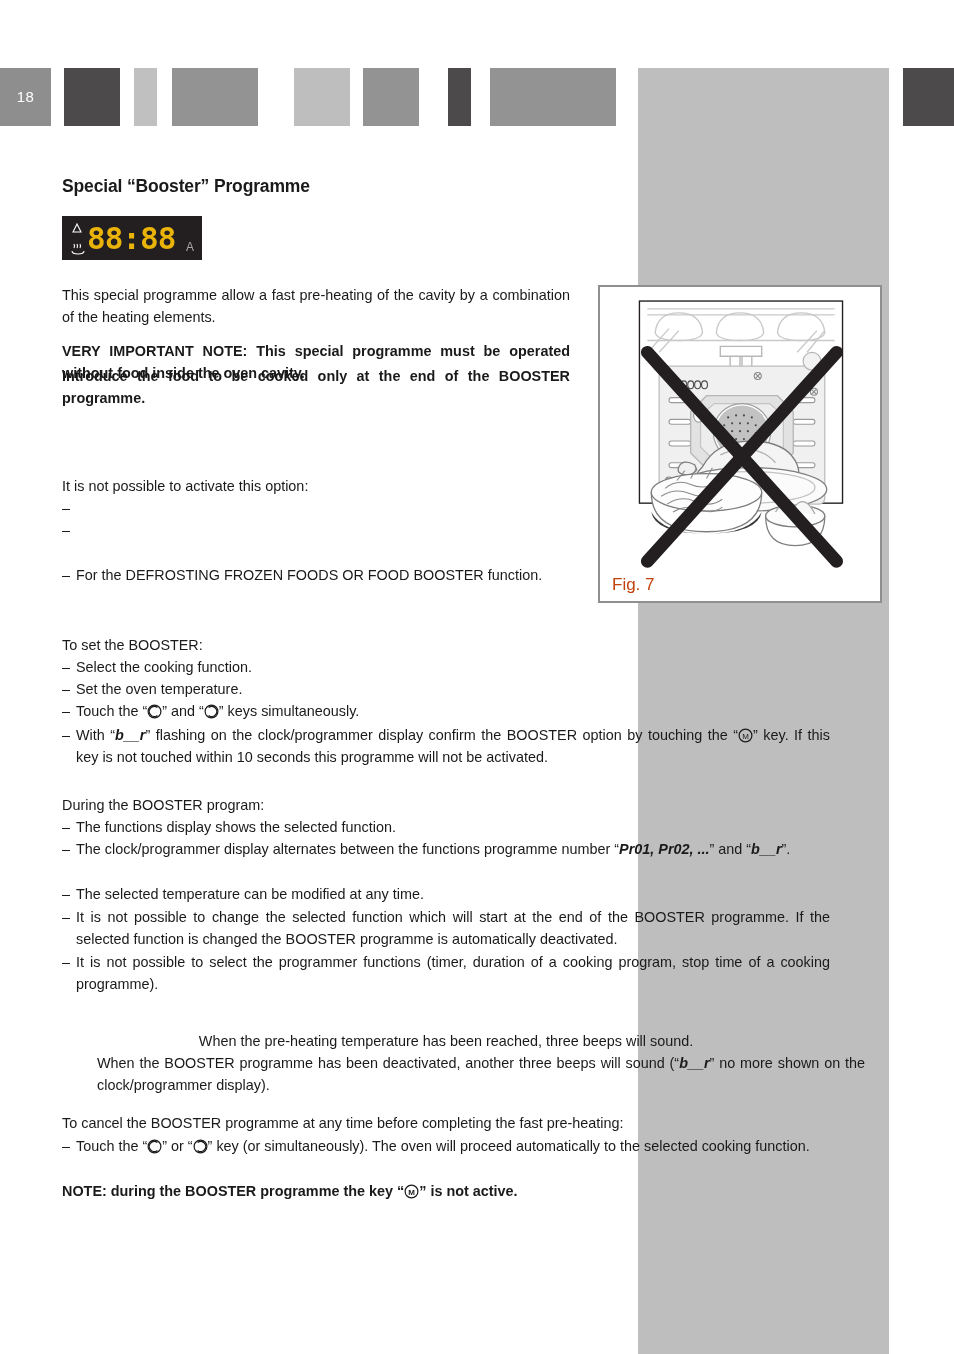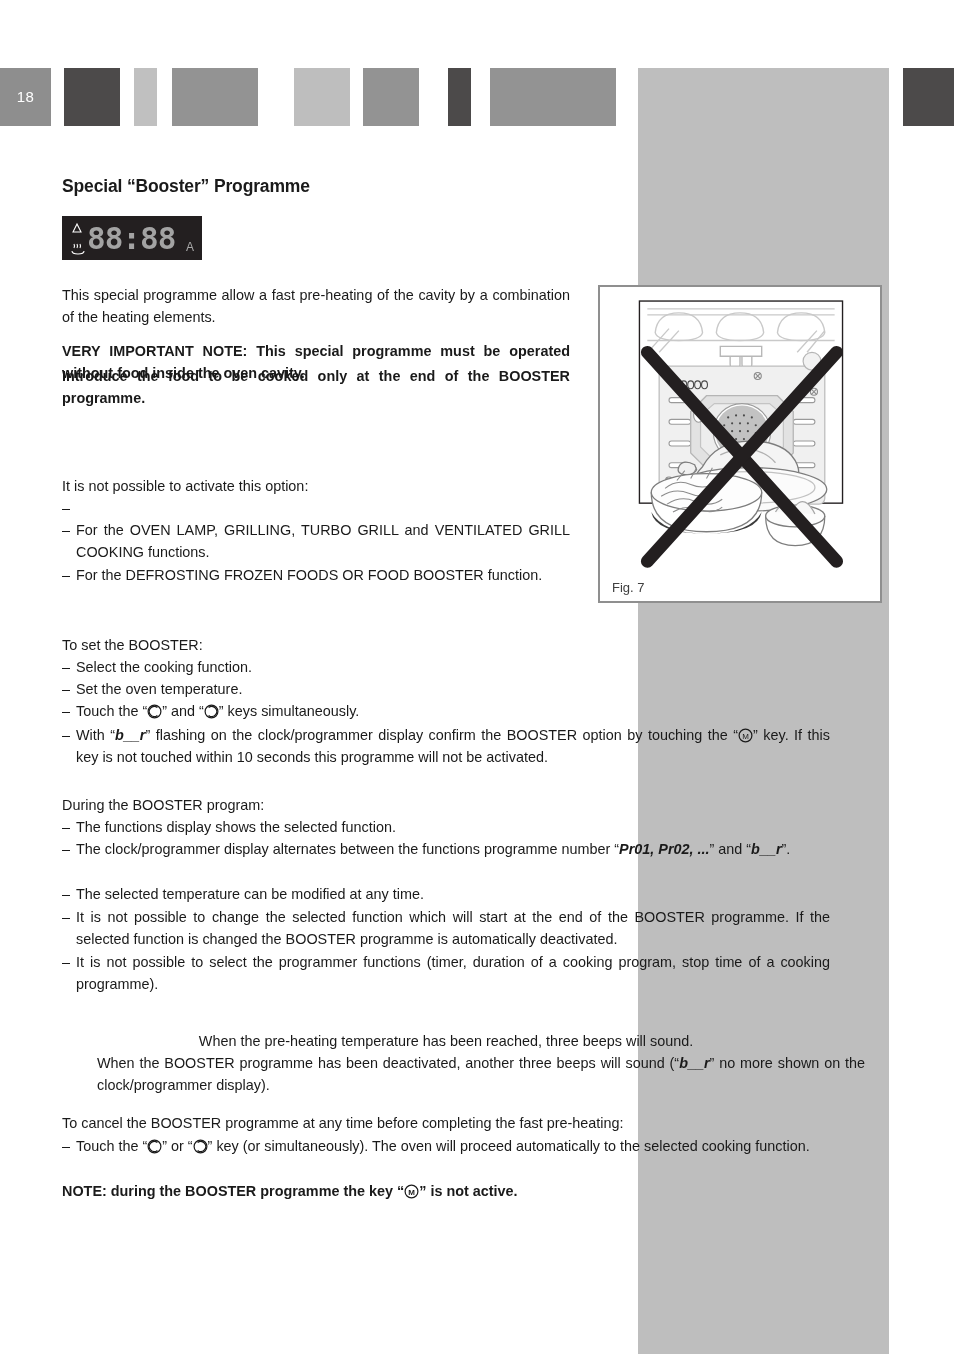--- a/index.html
+++ b/index.html
@@ -38,21 +38,21 @@
   #led-display{
     position:absolute;left:62px;top:216px;width:140px;height:44px;
     background:#231f20;
   }
   #led-display .ledicons{
     position:absolute;left:7px;top:5px;width:18px;height:34px;
   }
   #led-display .digits{
     position:absolute;left:25px;top:2px;
     font-family:"DejaVu Sans Mono", monospace;
-    font-size:31px;font-weight:bold;color:#a3a3a3;
+    font-size:31px;font-weight:bold;color:#eab308;
     letter-spacing:-1px;line-height:40px;
   }
   #led-display .aflag{
     position:absolute;right:8px;bottom:6px;
     color:#a8a8a8;font-size:12px;
   }
 
   
   .para{
     position:absolute;
@@ -78,21 +78,21 @@
 
   b.mono{font-style:italic;font-weight:bold;letter-spacing:0px;}
 
   
   #figure-box{
     position:absolute;left:598px;top:285px;width:284px;height:318px;
     border:2.5px solid #8f8f8f;background:#ffffff;box-sizing:border-box;
   }
   #figure-label{
     position:absolute;left:12px;bottom:6px;
-    font-size:13px;color:#404040;
+    font-size:17px;color:#c2410c;
   }
   #figure-art{
     position:absolute;left:0;top:0;width:100%;height:100%;
   }
 </style>
 </head>
 <body>
 
 <div id="header-bar">
     <div class="blk" style="left: 0px; width: 51px; background: rgb(142, 142, 142);"></div>
@@ -129,21 +129,21 @@
   <div class="para col-narrow just" style="top:284px;">This special programme allow a fast pre-heating of the cavity by a combination of the heating elements.</div>
 
   <div class="para col-narrow just bold" style="top:340px;">VERY IMPORTANT NOTE: This special programme must be operated without food inside the oven cavity.</div>
   <div class="para col-narrow just bold" style="top:365px;">Introduce the food to be cooked only at the end of the BOOSTER programme.</div>
 
   <div class="para col-narrow" style="top:475px;">It is not possible to activate this option:</div>
   <div class="para col-narrow" style="top:497px;">
     <span class="li"><span class="dash">–</span></span>
   </div>
   <div class="para col-narrow just" style="top:519px;">
-    <span class="li"><span class="dash">–</span><span>For the OVEN LAMP, GRILLING, TURBO GRILL and VENTILATED GRILL COOKING functions.</span></span>
+    <span class="li"><span class="dash">–</span></span>
   </div>
   <div class="para col-narrow just" style="top:564px;">
     <span class="li"><span class="dash">–</span><span>For the DEFROSTING FROZEN FOODS OR FOOD BOOSTER function.</span></span>
   </div>
 
   <div class="para col-wide" style="top:634px;">To set the BOOSTER:</div>
   <div class="para col-wide" style="top:656px;">
     <span class="li"><span class="dash">–</span><span>Select the cooking function.</span></span>
   </div>
   <div class="para col-wide" style="top:678px;">

